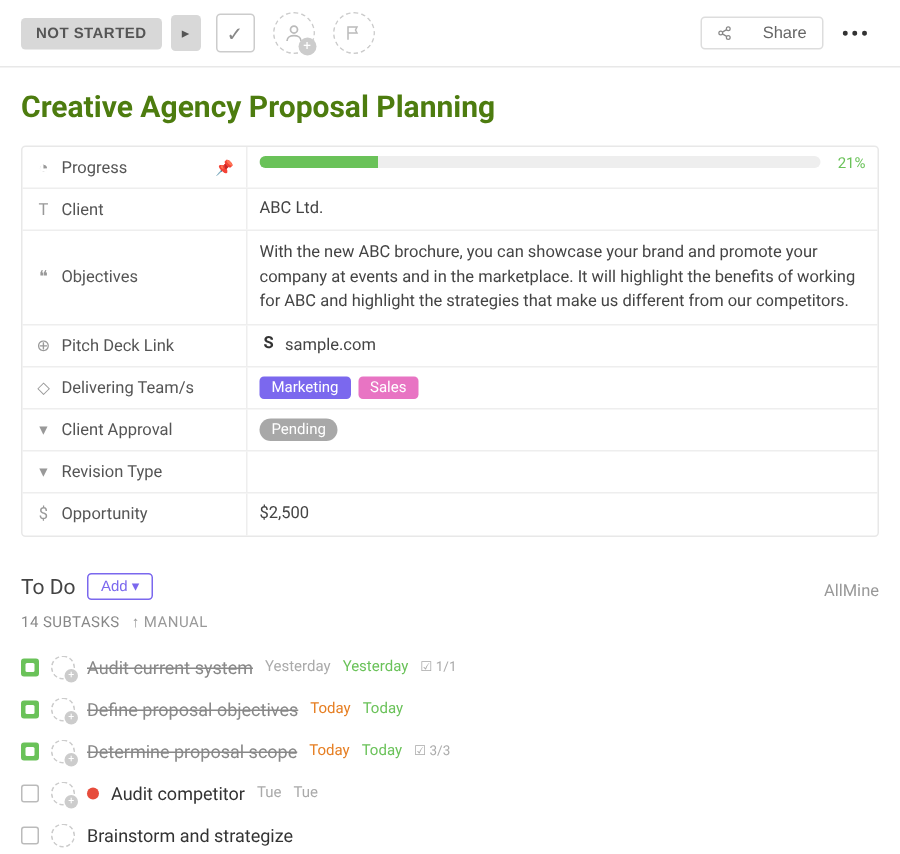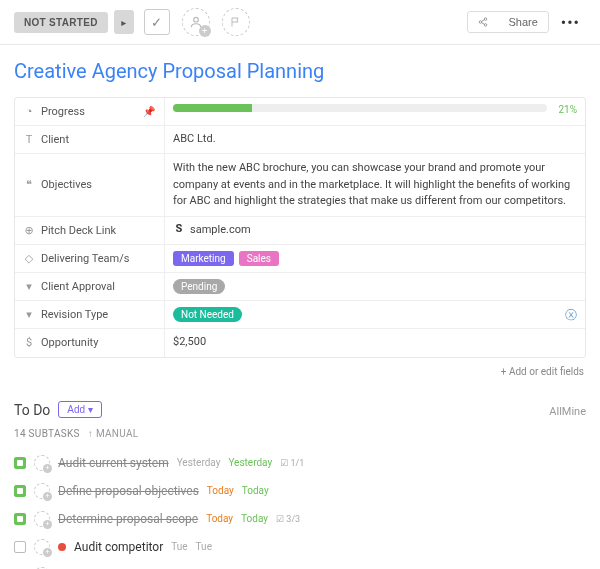--- a/index.html
+++ b/index.html
@@ -7,21 +7,21 @@
 .topbar{display:flex;align-items:center;padding:8px 14px;border-bottom:1px solid #e8e8e8;gap:6px}
 .status-btn{background:#d8d8d8;color:#555;font-size:10px;font-weight:600;padding:5px 10px;border-radius:3px;border:none;cursor:pointer;letter-spacing:.3px}
 .status-next{background:#d8d8d8;color:#555;width:20px;height:24px;border:none;border-radius:3px;cursor:pointer;font-size:10px}
 .check-btn{width:26px;height:26px;border:1px solid #ccc;border-radius:3px;background:#fff;display:flex;align-items:center;justify-content:center;cursor:pointer;color:#888;margin-left:4px}
 .ghost-circle{width:28px;height:28px;border:1px dashed #ccc;border-radius:50%;display:flex;align-items:center;justify-content:center;color:#bbb;font-size:11px;margin-left:6px;cursor:pointer;position:relative}
 .ghost-circle .plus{position:absolute;bottom:-2px;right:-2px;width:12px;height:12px;border-radius:50%;background:#ccc;color:#fff;font-size:9px;display:flex;align-items:center;justify-content:center}
 .spacer{flex:1}
 .share-btn{border:1px solid #ddd;background:#fff;padding:4px 10px;border-radius:3px;color:#666;font-size:11px;cursor:pointer;display:flex;align-items:center;gap:20px}
 .more-btn{font-size:16px;color:#333;cursor:pointer;padding:0 6px;letter-spacing:1px}
 .content{padding:14px 14px 4px}
-h1{font-size:20px;font-weight:400;color:#3b82f6;margin-bottom:14px}
+h1{font-size:20px;font-weight:700;color:#4d7c0f;margin-bottom:14px}
 .field-table{border:1px solid #e8e8e8;border-radius:3px;width:100%}
 .row{display:flex;border-bottom:1px solid #eee;min-height:28px}
 .row:last-child{border-bottom:none}
 .label{width:150px;padding:6px 8px;font-size:11px;color:#555;display:flex;align-items:center;gap:6px;border-right:1px solid #eee}
 .label .ic{color:#999;font-size:11px;width:12px;text-align:center}
 .pin{color:#5b9bd5;font-size:10px;margin-left:auto}
 .value{flex:1;padding:6px 8px;font-size:11px;color:#444;display:flex;gap:5px;flex-wrap:wrap;position:relative}
 .progress-bar{flex:1;height:8px;background:#eee;border-radius:4px;overflow:hidden;margin-right:6px}
 .progress-fill{height:100%;background:#6ac259;width:21%}
 .pct{font-size:10px;color:#6ac259}
@@ -144,34 +144,29 @@
         </div>
       <div class="value">
           <span class="tag gray">Pending</span>
         </div>
     </div>
     <div class="row">
       <div class="label">
           <span class="ic">▾</span>
           <span>Revision Type</span>
         </div>
-      <div class="value">
-          <span class="tag teal">Not Needed</span>
-          <span class="clear-x">ⓧ</span>
-        </div>
     </div>
     <div class="row">
       <div class="label">
           <span class="ic">$</span>
           <span>Opportunity</span>
         </div>
       <div class="value">$2,500</div>
     </div>
   </div>
-  <div class="add-fields">+ Add or edit fields</div>
 
   <div class="todo-header">
     <h2>To Do</h2>
     <button class="add-btn">Add ▾</button>
     <div class="spacer"></div>
     <div class="filters">
       <span>All</span>
       <span>Mine</span>
     </div>
   </div>

